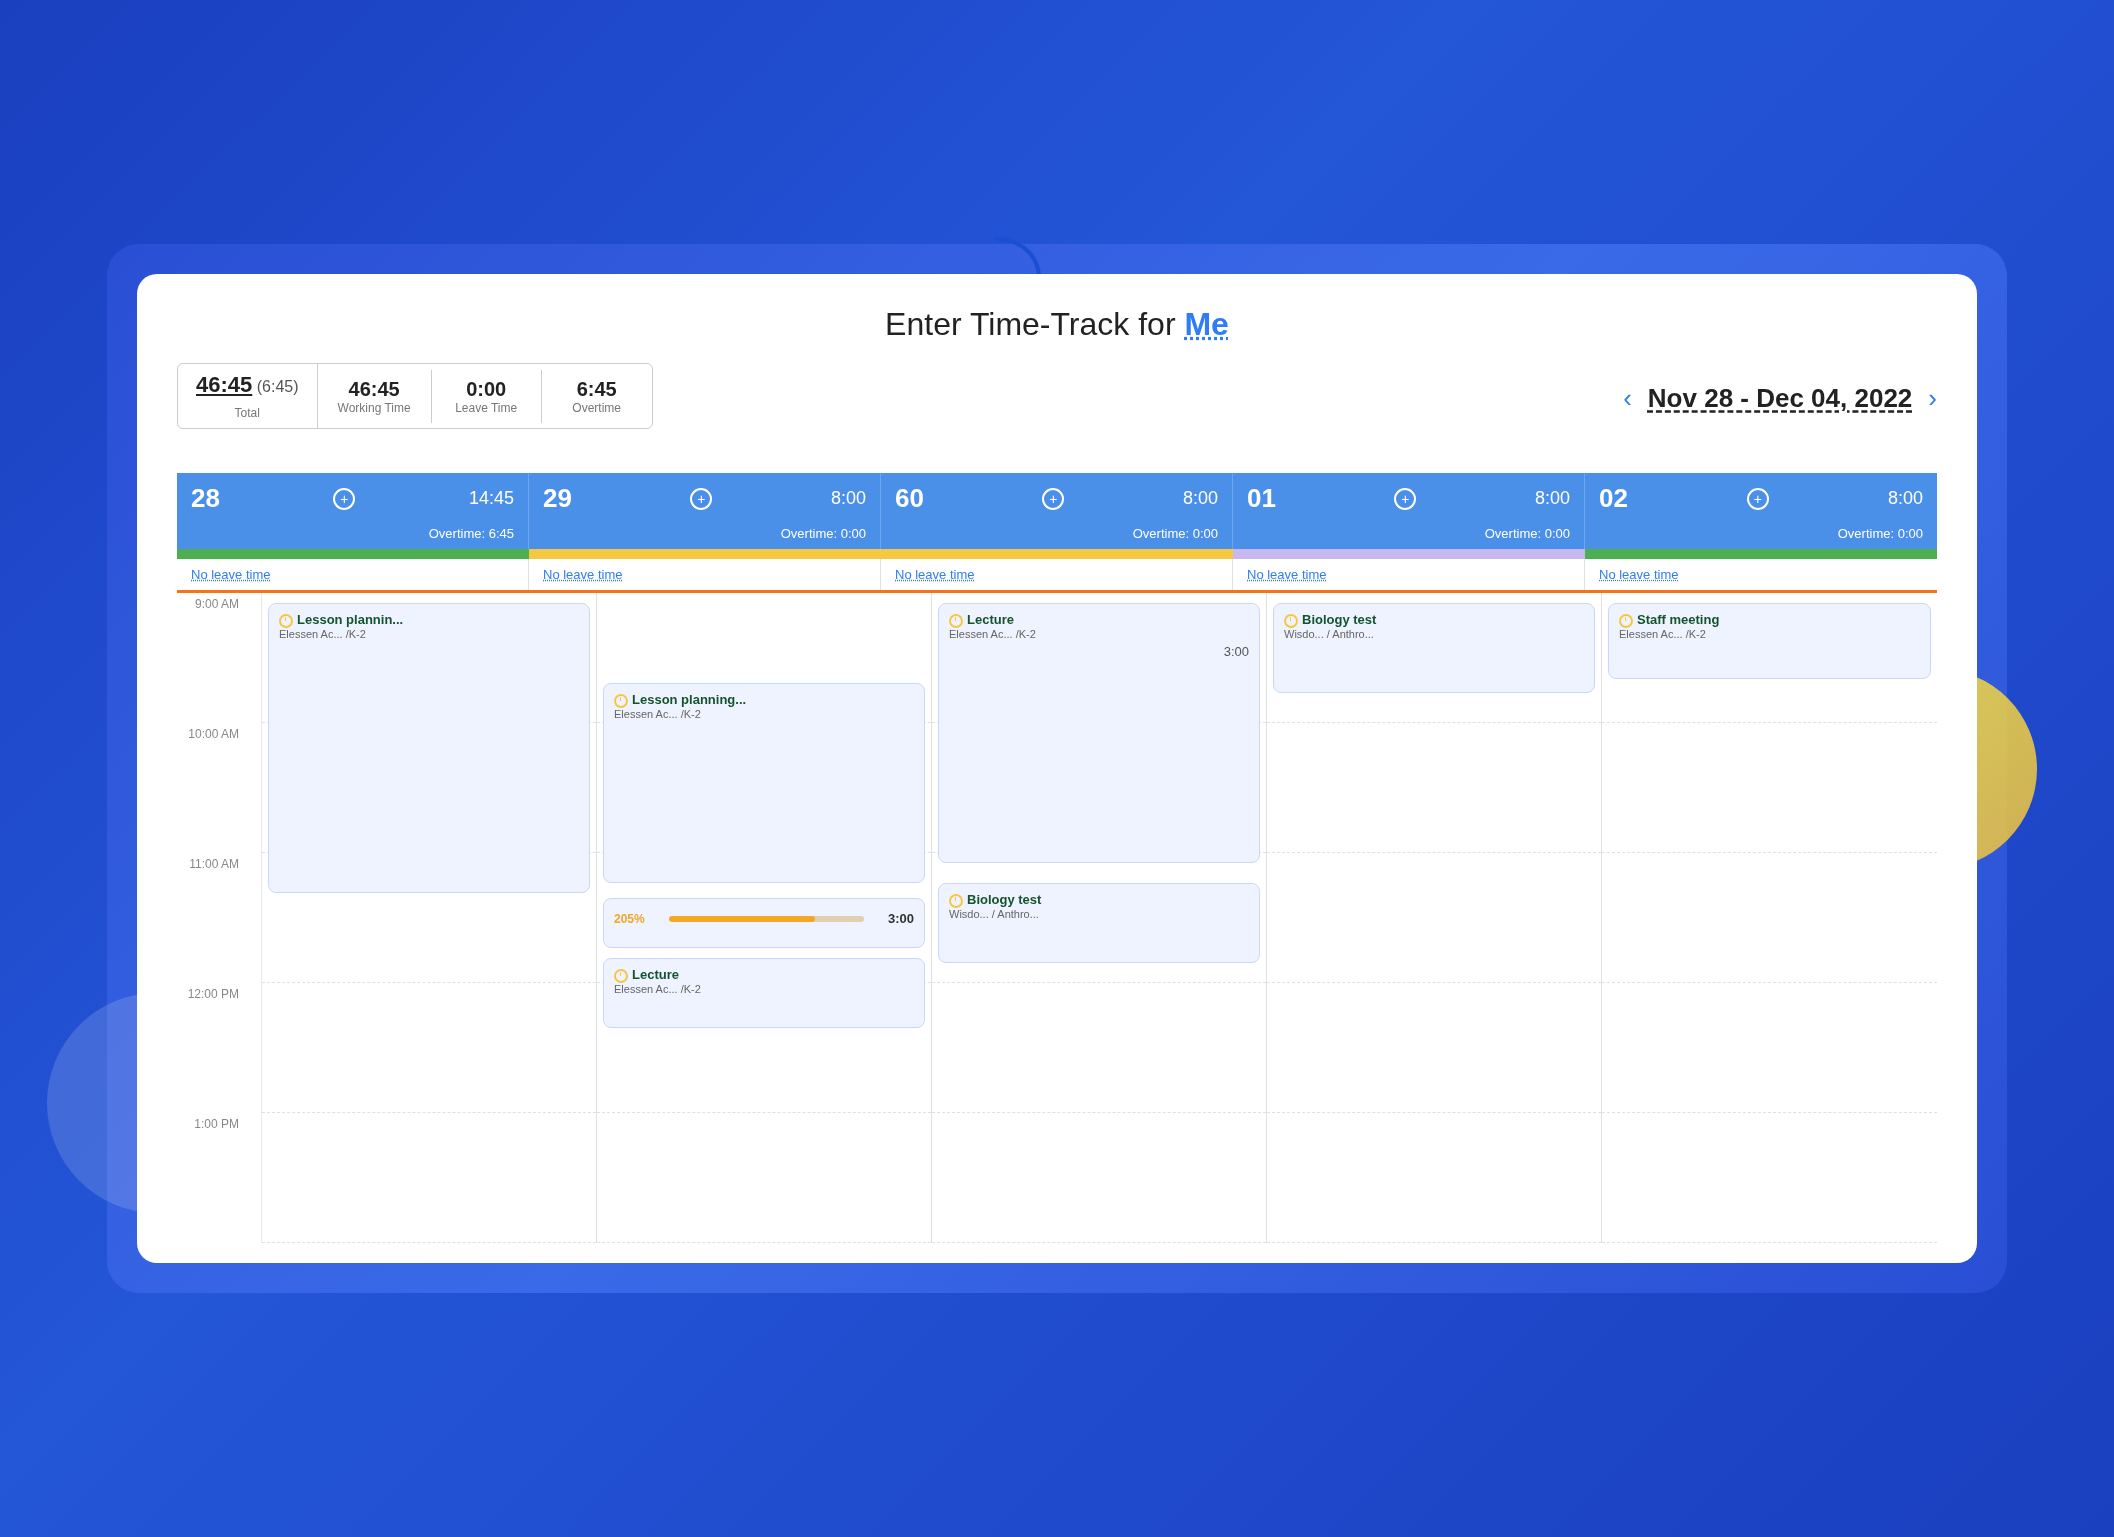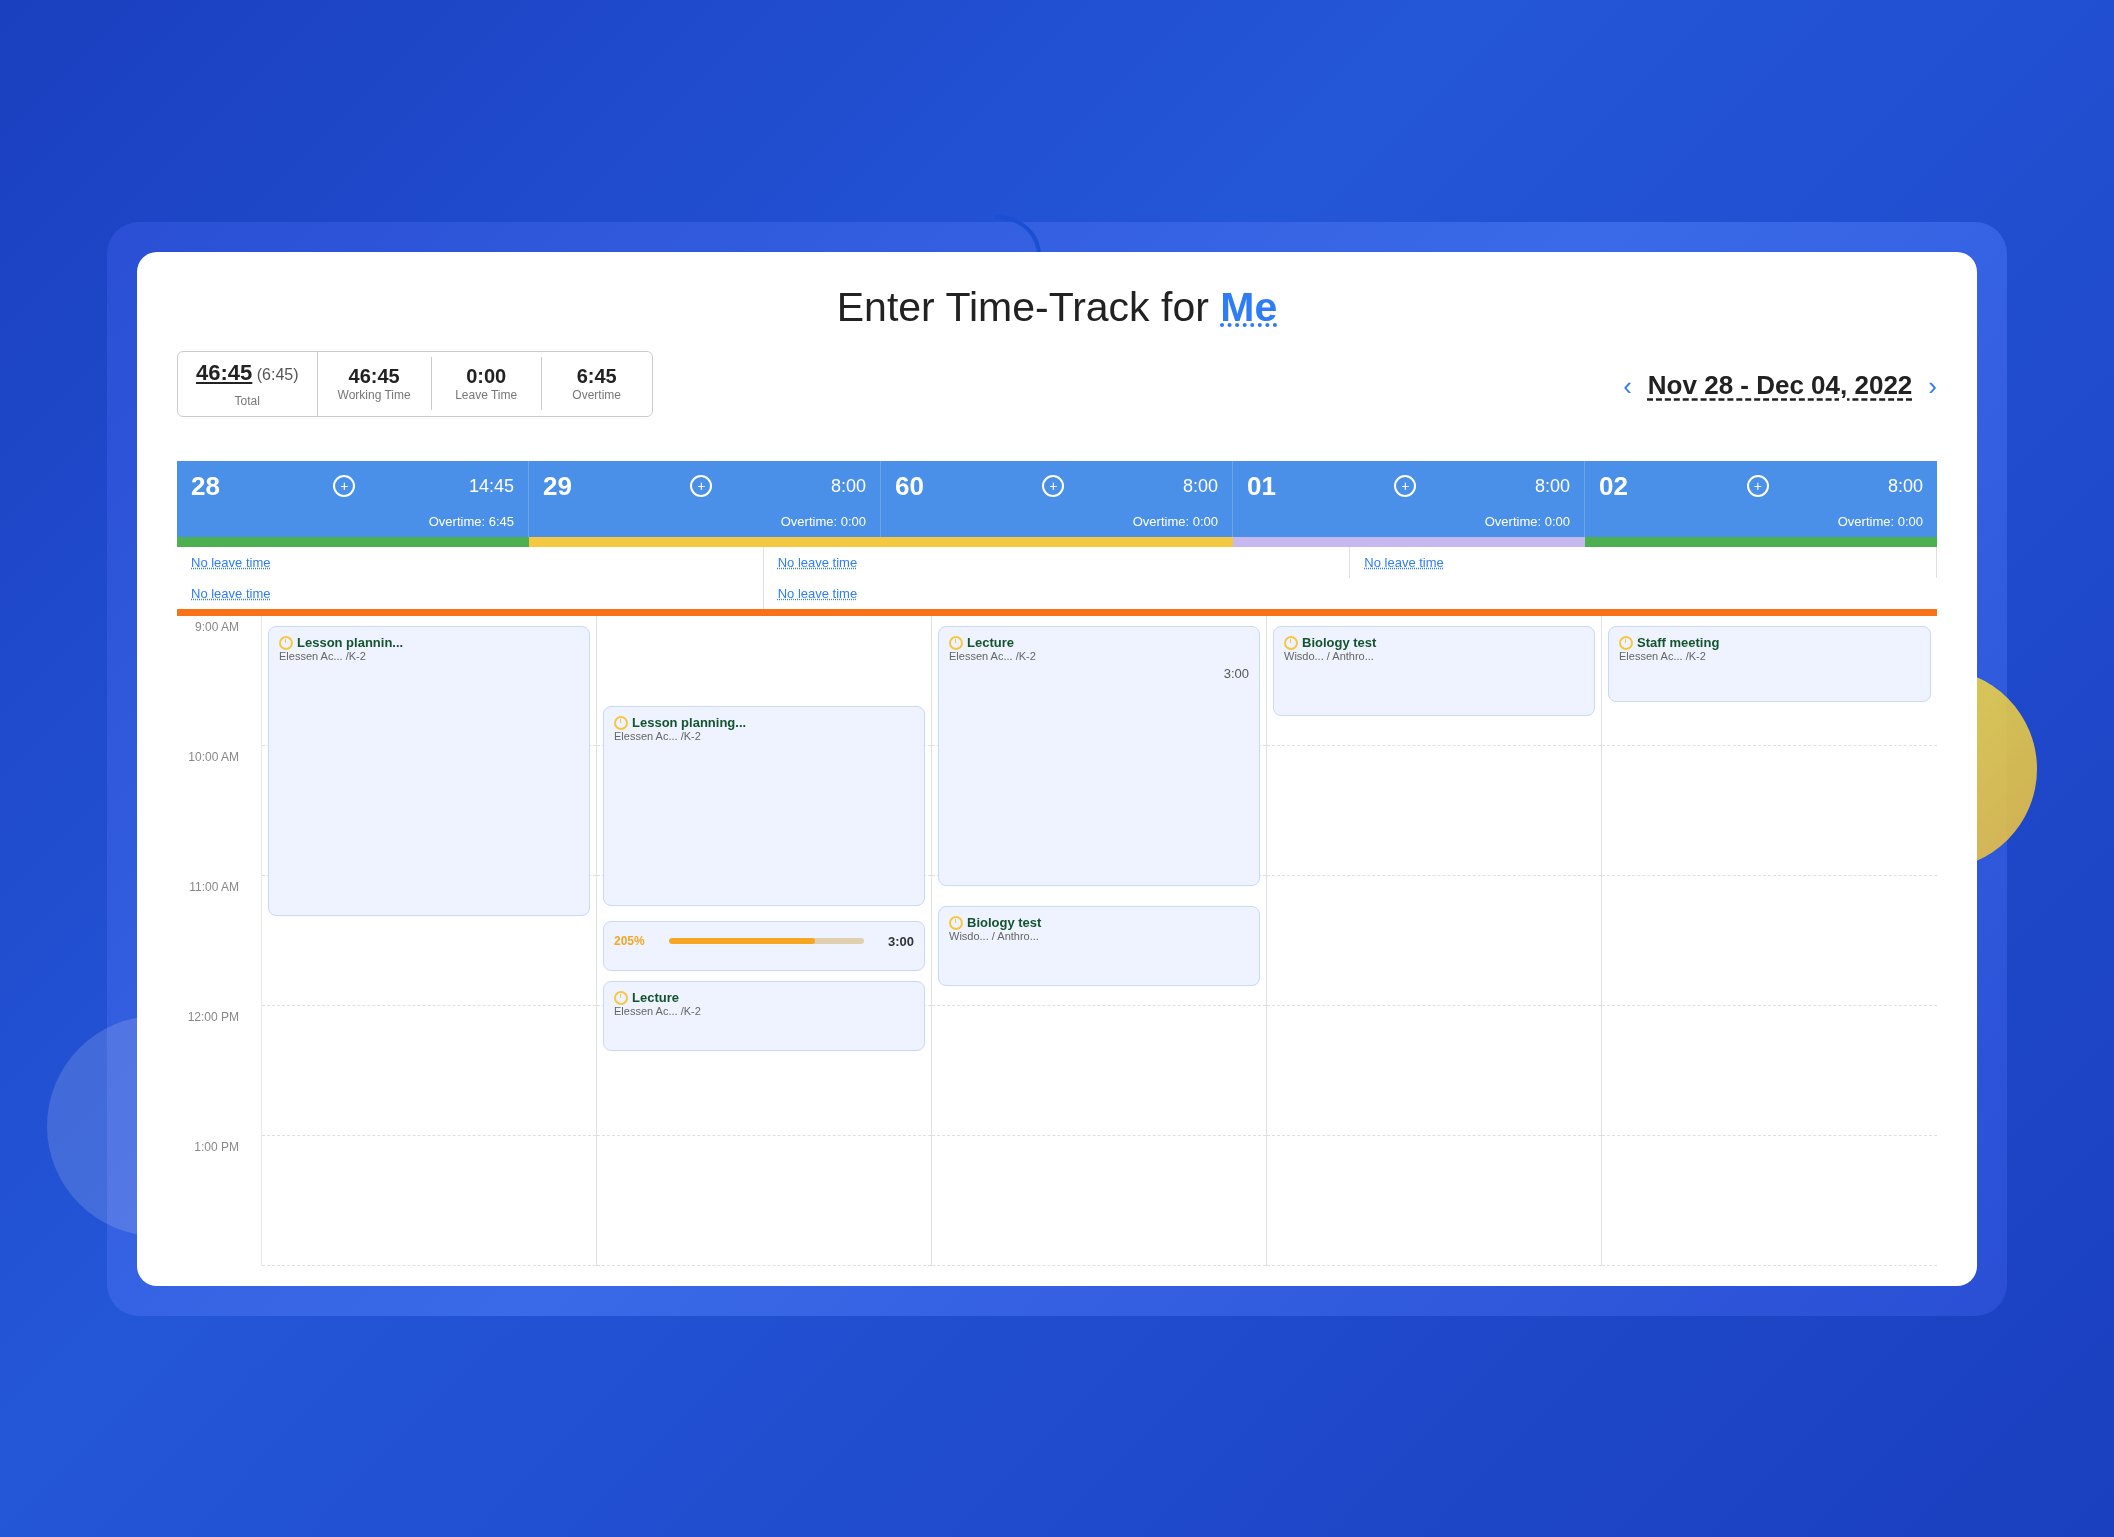--- a/index.html
+++ b/index.html
@@ -54,21 +54,21 @@
       background: #fff;
       border-radius: 20px;
       overflow: hidden;
       position: relative;
       z-index: 2;
     }
     .card-content {
       padding: 32px 40px 20px;
     }
     .page-title {
-      font-size: 41px;
+      font-size: 32px;
       font-weight: 400;
       color: #222;
       margin-bottom: 20px;
       text-align: center;
     }
     .page-title .me-link {
       color: #2e7cf6;
       font-weight: 600;
       text-decoration: underline dotted;
       cursor: pointer;
@@ -197,22 +197,22 @@
     .overtime-cell:last-child { border-right: none; }
     .color-bar-row {
       display: grid;
       grid-template-columns: repeat(5, 1fr);
     }
     .color-bar {
       height: 10px;
     }
     .leave-row {
       display: grid;
-      grid-template-columns: repeat(3, 1fr);
-      border-bottom: 7px solid #f97316;
+      grid-template-columns: repeat(5, 1fr);
+      border-bottom: 3px solid #f97316;
     }
     .leave-cell {
       padding: 8px 14px;
       font-size: 13px;
       color: #2e7cf6;
       text-decoration: underline dotted;
       cursor: pointer;
       border-right: 1px solid #e0e0e0;
     }
     .leave-cell:last-child { border-right: none; }

